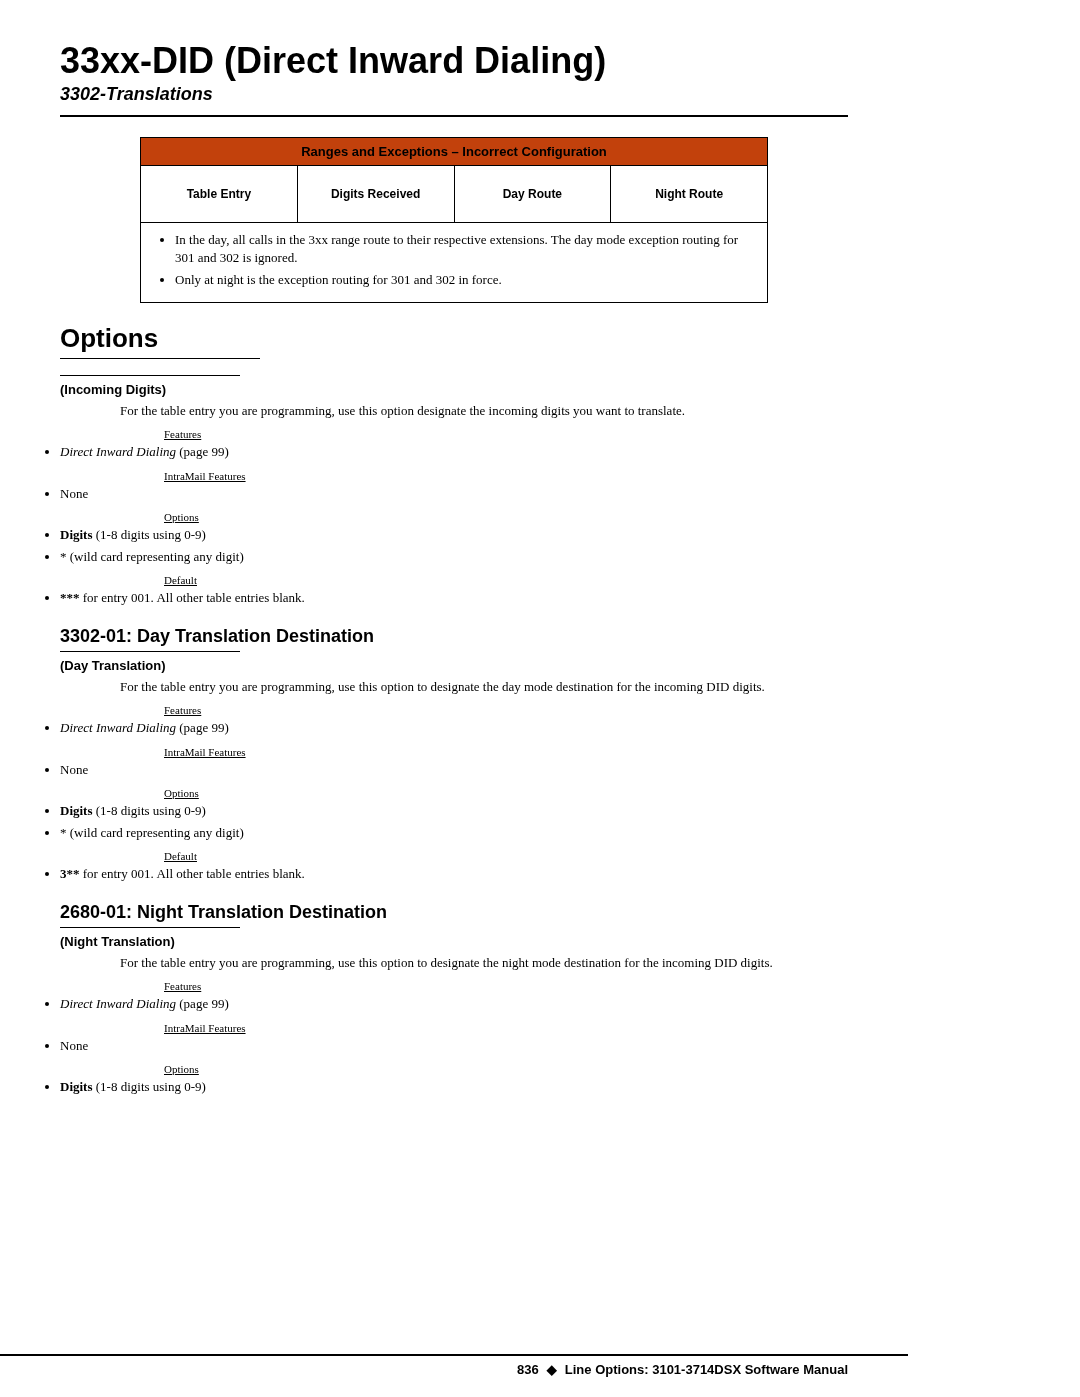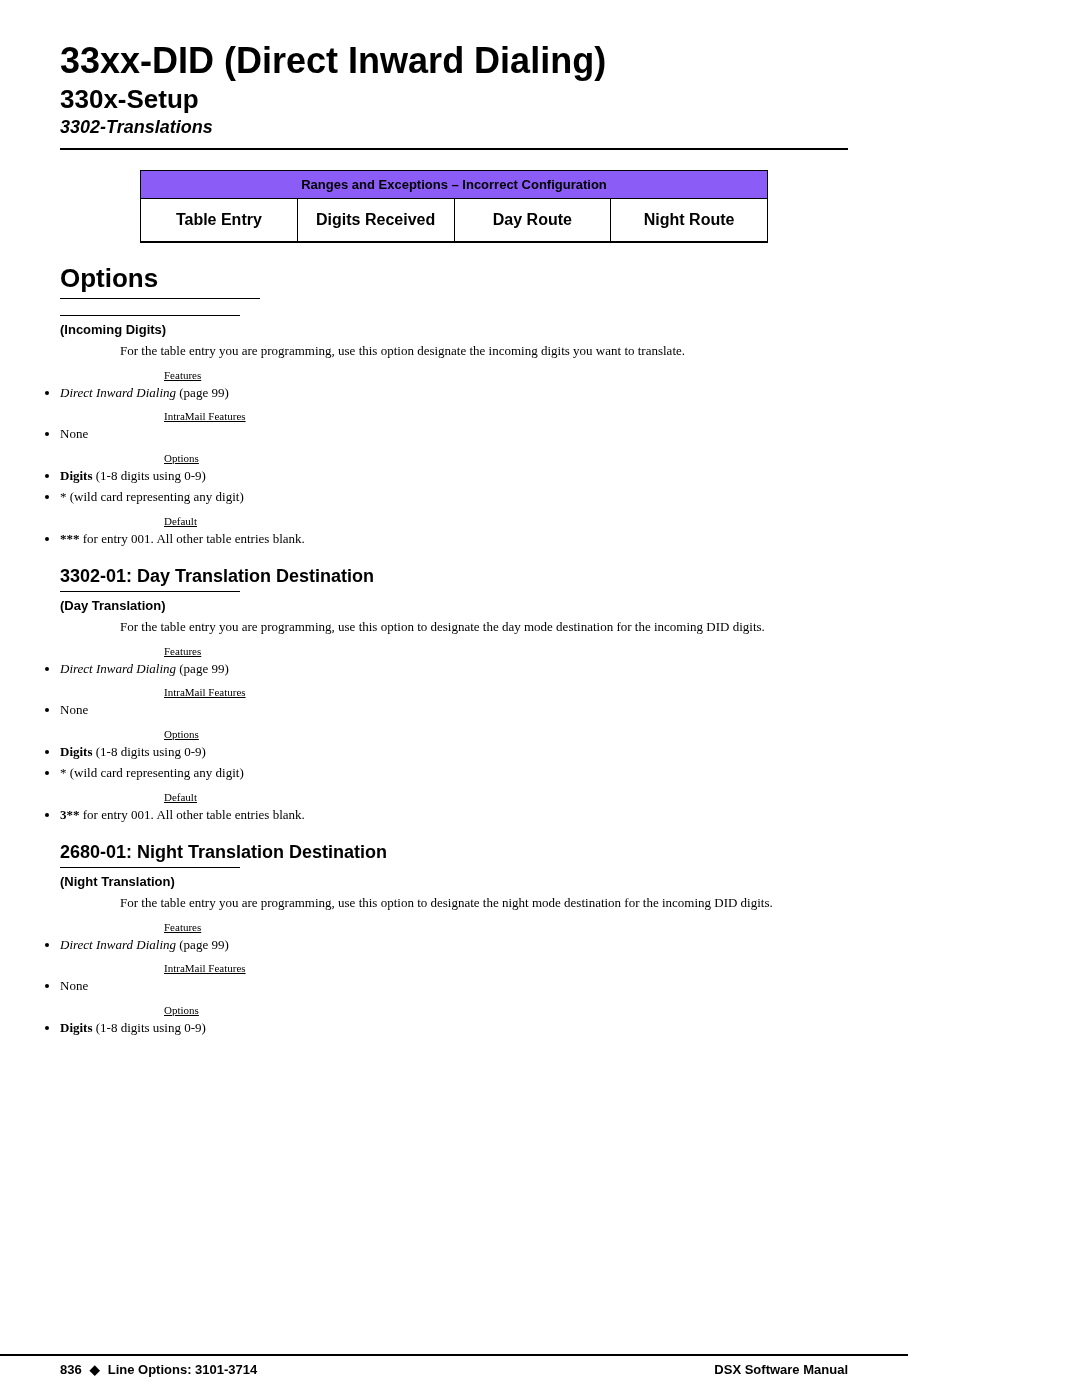--- a/index.html
+++ b/index.html
@@ -49,41 +49,41 @@
       margin: 8px 0 20px 0;
     }
 
     
     .table-wrapper {
       margin: 0 80px 20px 80px;
       border: 1px solid #000;
     }
 
     .table-header-row {
-      background: #8b5cf6;
+      background: #c2410c;
       padding: 6px 10px;
       text-align: center;
       font-weight: bold;
       font-family: Arial, sans-serif;
       font-size: 13px;
       border-bottom: 1px solid #000;
     }
 
     .table-cols {
       display: flex;
       border-bottom: 1px solid #000;
     }
 
     .table-col {
       flex: 1;
       text-align: center;
-      padding: 12px 8px;
-      font-weight: bold;
-      font-family: Arial, sans-serif;
-      font-size: 16px;
+      padding: 21px 8px;
+      font-weight: bold;
+      font-family: Arial, sans-serif;
+      font-size: 12px;
       border-right: 1px solid #000;
     }
 
     .table-col:last-child {
       border-right: none;
     }
 
     .table-content {
       padding: 8px 14px;
       font-size: 13px;
@@ -177,52 +177,56 @@
     }
 
     
     .page-footer {
       position: absolute;
       bottom: 20px;
       left: 0;
       right: 0;
       border-top: 2px solid #000;
       display: flex;
-      justify-content: space-between;
+      justify-content: flex-end;
       padding: 6px 60px 0 60px;
       font-size: 13px;
       font-family: Arial, sans-serif;
       font-weight: bold;
-      gap: 28px;
     }
 
     .footer-left {
       display: flex;
       align-items: center;
       gap: 8px;
     }
   </style>
 </head>
 <body>
 
 <div class="page-container">
 
   <div class="main-title">33xx-DID (Direct Inward Dialing)</div>
-  <div class="sub-title">330x-Setup</div>
   <div class="section-title">3302-Translations</div>
   <hr class="header-divider">
 
   <div class="table-wrapper">
     <div class="table-header-row">Ranges and Exceptions – Incorrect Configuration</div>
     <div class="table-cols">
       <div class="table-col">Table Entry</div>
       <div class="table-col">Digits Received</div>
       <div class="table-col">Day Route</div>
       <div class="table-col">Night Route</div>
     </div>
+    <div class="table-content">
+      <ul>
+        <li>In the day, all calls in the 3xx range route to their respective extensions. The day mode exception routing for 301 and 302 is ignored.</li>
+        <li>Only at night is the exception routing for 301 and 302 in force.</li>
+      </ul>
+    </div>
   </div>
 
   <div class="options-section">
     <div class="options-heading">Options</div>
     <hr class="options-divider">
 
     <div>
       <hr class="subsection-divider">
       <div class="subsection-subheading">(Incoming Digits)</div>
       <div class="body-text">For the table entry you are programming, use this option designate the incoming digits you want to translate.</div>

